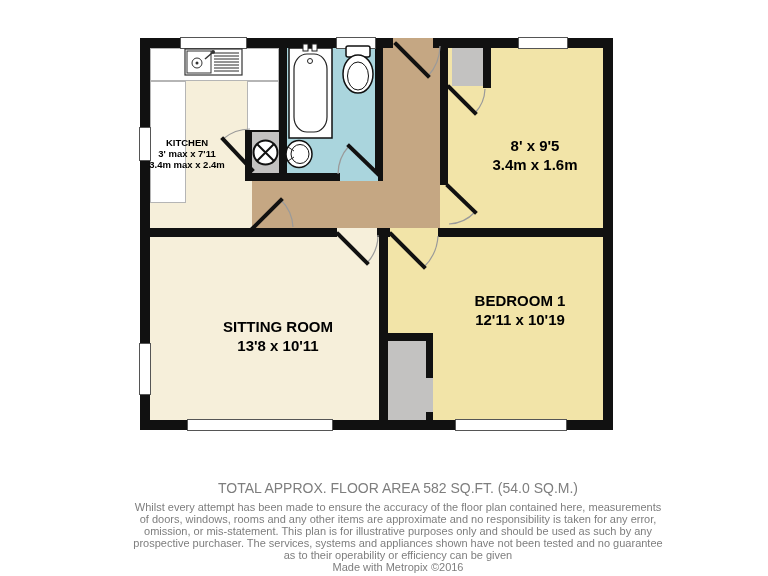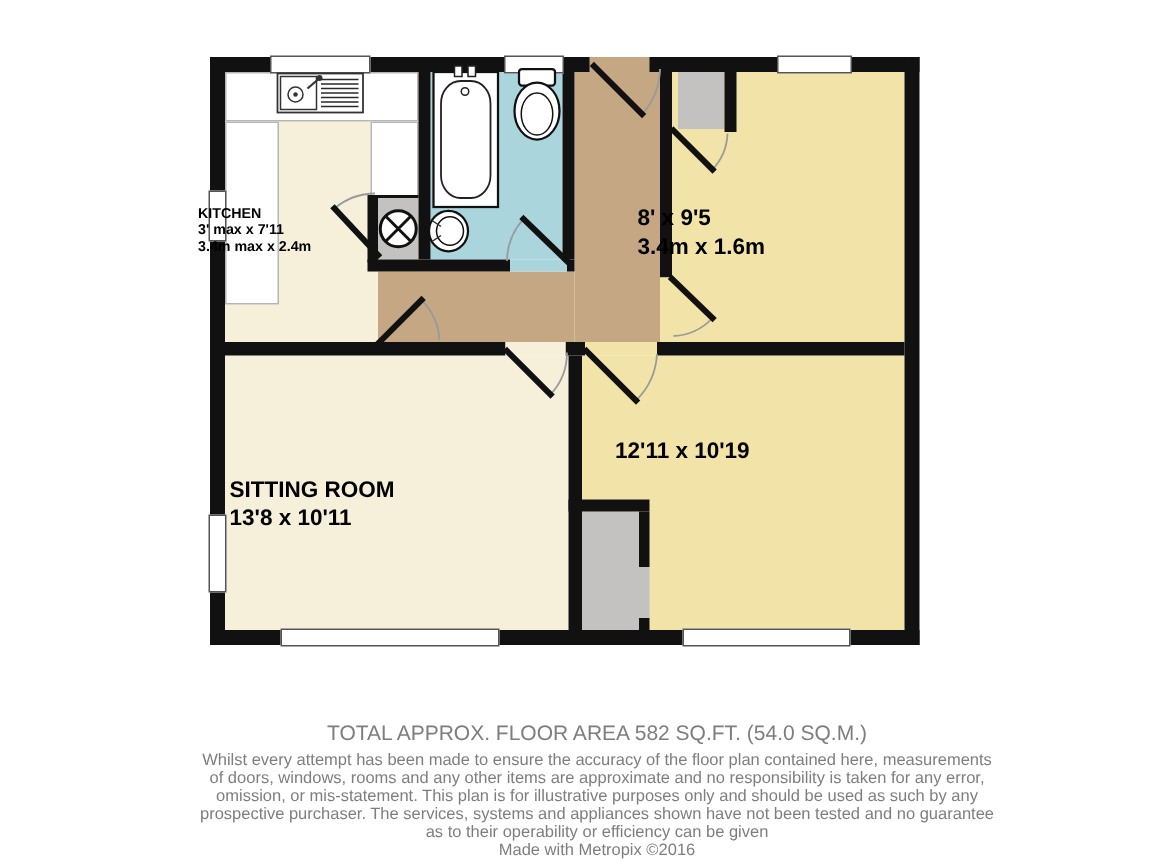--- a/index.html
+++ b/index.html
@@ -2,21 +2,21 @@
 <html style="--c-wall: #111111; --c-cream: #F6EFDA; --c-yellow: #F2E4A8; --c-cyan: #AAD5DD; --c-hallway: #C5A783; --c-closet-gray: #C3C2C1; --c-window-white: #FFFFFF; --c-label-text: #000000; --c-footer-text: #7E7E7E; --c-door-arc: #9A9A9A;"><head>
 <meta charset="utf-8">
 <style>
   html,body{margin:0;padding:0;background:#fff;}
   .canvas{position:relative;width:768px;height:576px;background:#fff;overflow:hidden;
           font-family:"Liberation Sans", sans-serif;}
   .wall{position:absolute;background:var(--c-wall,#111);}
   .floor{position:absolute;}
   .counter{position:absolute;background:#fff;outline:1px solid #b5b5b5;outline-offset:-1px;}
   .window{position:absolute;background:var(--c-window-white,#fff);border:1px solid #555;box-sizing:border-box;}
-  .room-label{position:absolute;text-align:left;color:var(--c-label-text,#000);
+  .room-label{position:absolute;text-align:center;color:var(--c-label-text,#000);
               font-weight:bold;line-height:19px;font-size:15px;}
   .room-label.small{font-size:9.5px;line-height:11px;}
   svg.overlay{position:absolute;left:0;top:0;}
   .door-panel{stroke:var(--c-wall,#111);stroke-width:4;fill:none;stroke-linecap:square;}
   .door-arc{stroke:var(--c-door-arc,#9a9a9a);stroke-width:1.2;fill:none;}
   .fx-line{stroke:#2a2a2a;stroke-width:1;fill:none;}
   .footer{position:absolute;left:14px;top:480px;width:768px;text-align:center;
           color:var(--c-footer-text,#7e7e7e);}
   .footer-title{font-size:14px;line-height:17px;margin-bottom:4px;}
   .footer-line{font-size:11px;line-height:12px;}
@@ -147,31 +147,32 @@
       <path d="M257,144 L274,161 M274,144 L257,161" stroke="#111" stroke-width="2" fill="none"></path>
     </g>
   </svg>
 
   <div class="room-label small" style="left:132px;top:137px;width:110px;">
     <div>KITCHEN</div>
     <div>3' max x 7'11</div>
     <div>3.4m max x 2.4m</div>
   </div>
 
-  <div class="room-label" style="left:153px;top:317px;width:220px;">
+  <div class="room-label" style="left:168px;top:317px;width:220px;">
     <div>SITTING ROOM</div>
     <div>13'8 x 10'11</div>
   </div>
 
   <div class="room-label" style="left:425px;top:136px;width:220px;">
     <div>8' x 9'5</div>
     <div>3.4m x 1.6m</div>
   </div>
 
   <div class="room-label" style="left:410px;top:291px;width:220px;">
+    <div>BEDROOM 1</div>
     <div>12'11 x 10'19</div>
   </div>
 
   <div class="footer">
     <div class="footer-title">TOTAL APPROX. FLOOR AREA 582 SQ.FT. (54.0 SQ.M.)</div>
     <div class="footer-line">Whilst every attempt has been made to ensure the accuracy of the floor plan contained here, measurements</div>
     <div class="footer-line">of doors, windows, rooms and any other items are approximate and no responsibility is taken for any error,</div>
     <div class="footer-line">omission, or mis-statement. This plan is for illustrative purposes only and should be used as such by any</div>
     <div class="footer-line">prospective purchaser. The services, systems and appliances shown have not been tested and no guarantee</div>
     <div class="footer-line">as to their operability or efficiency can be given</div>

